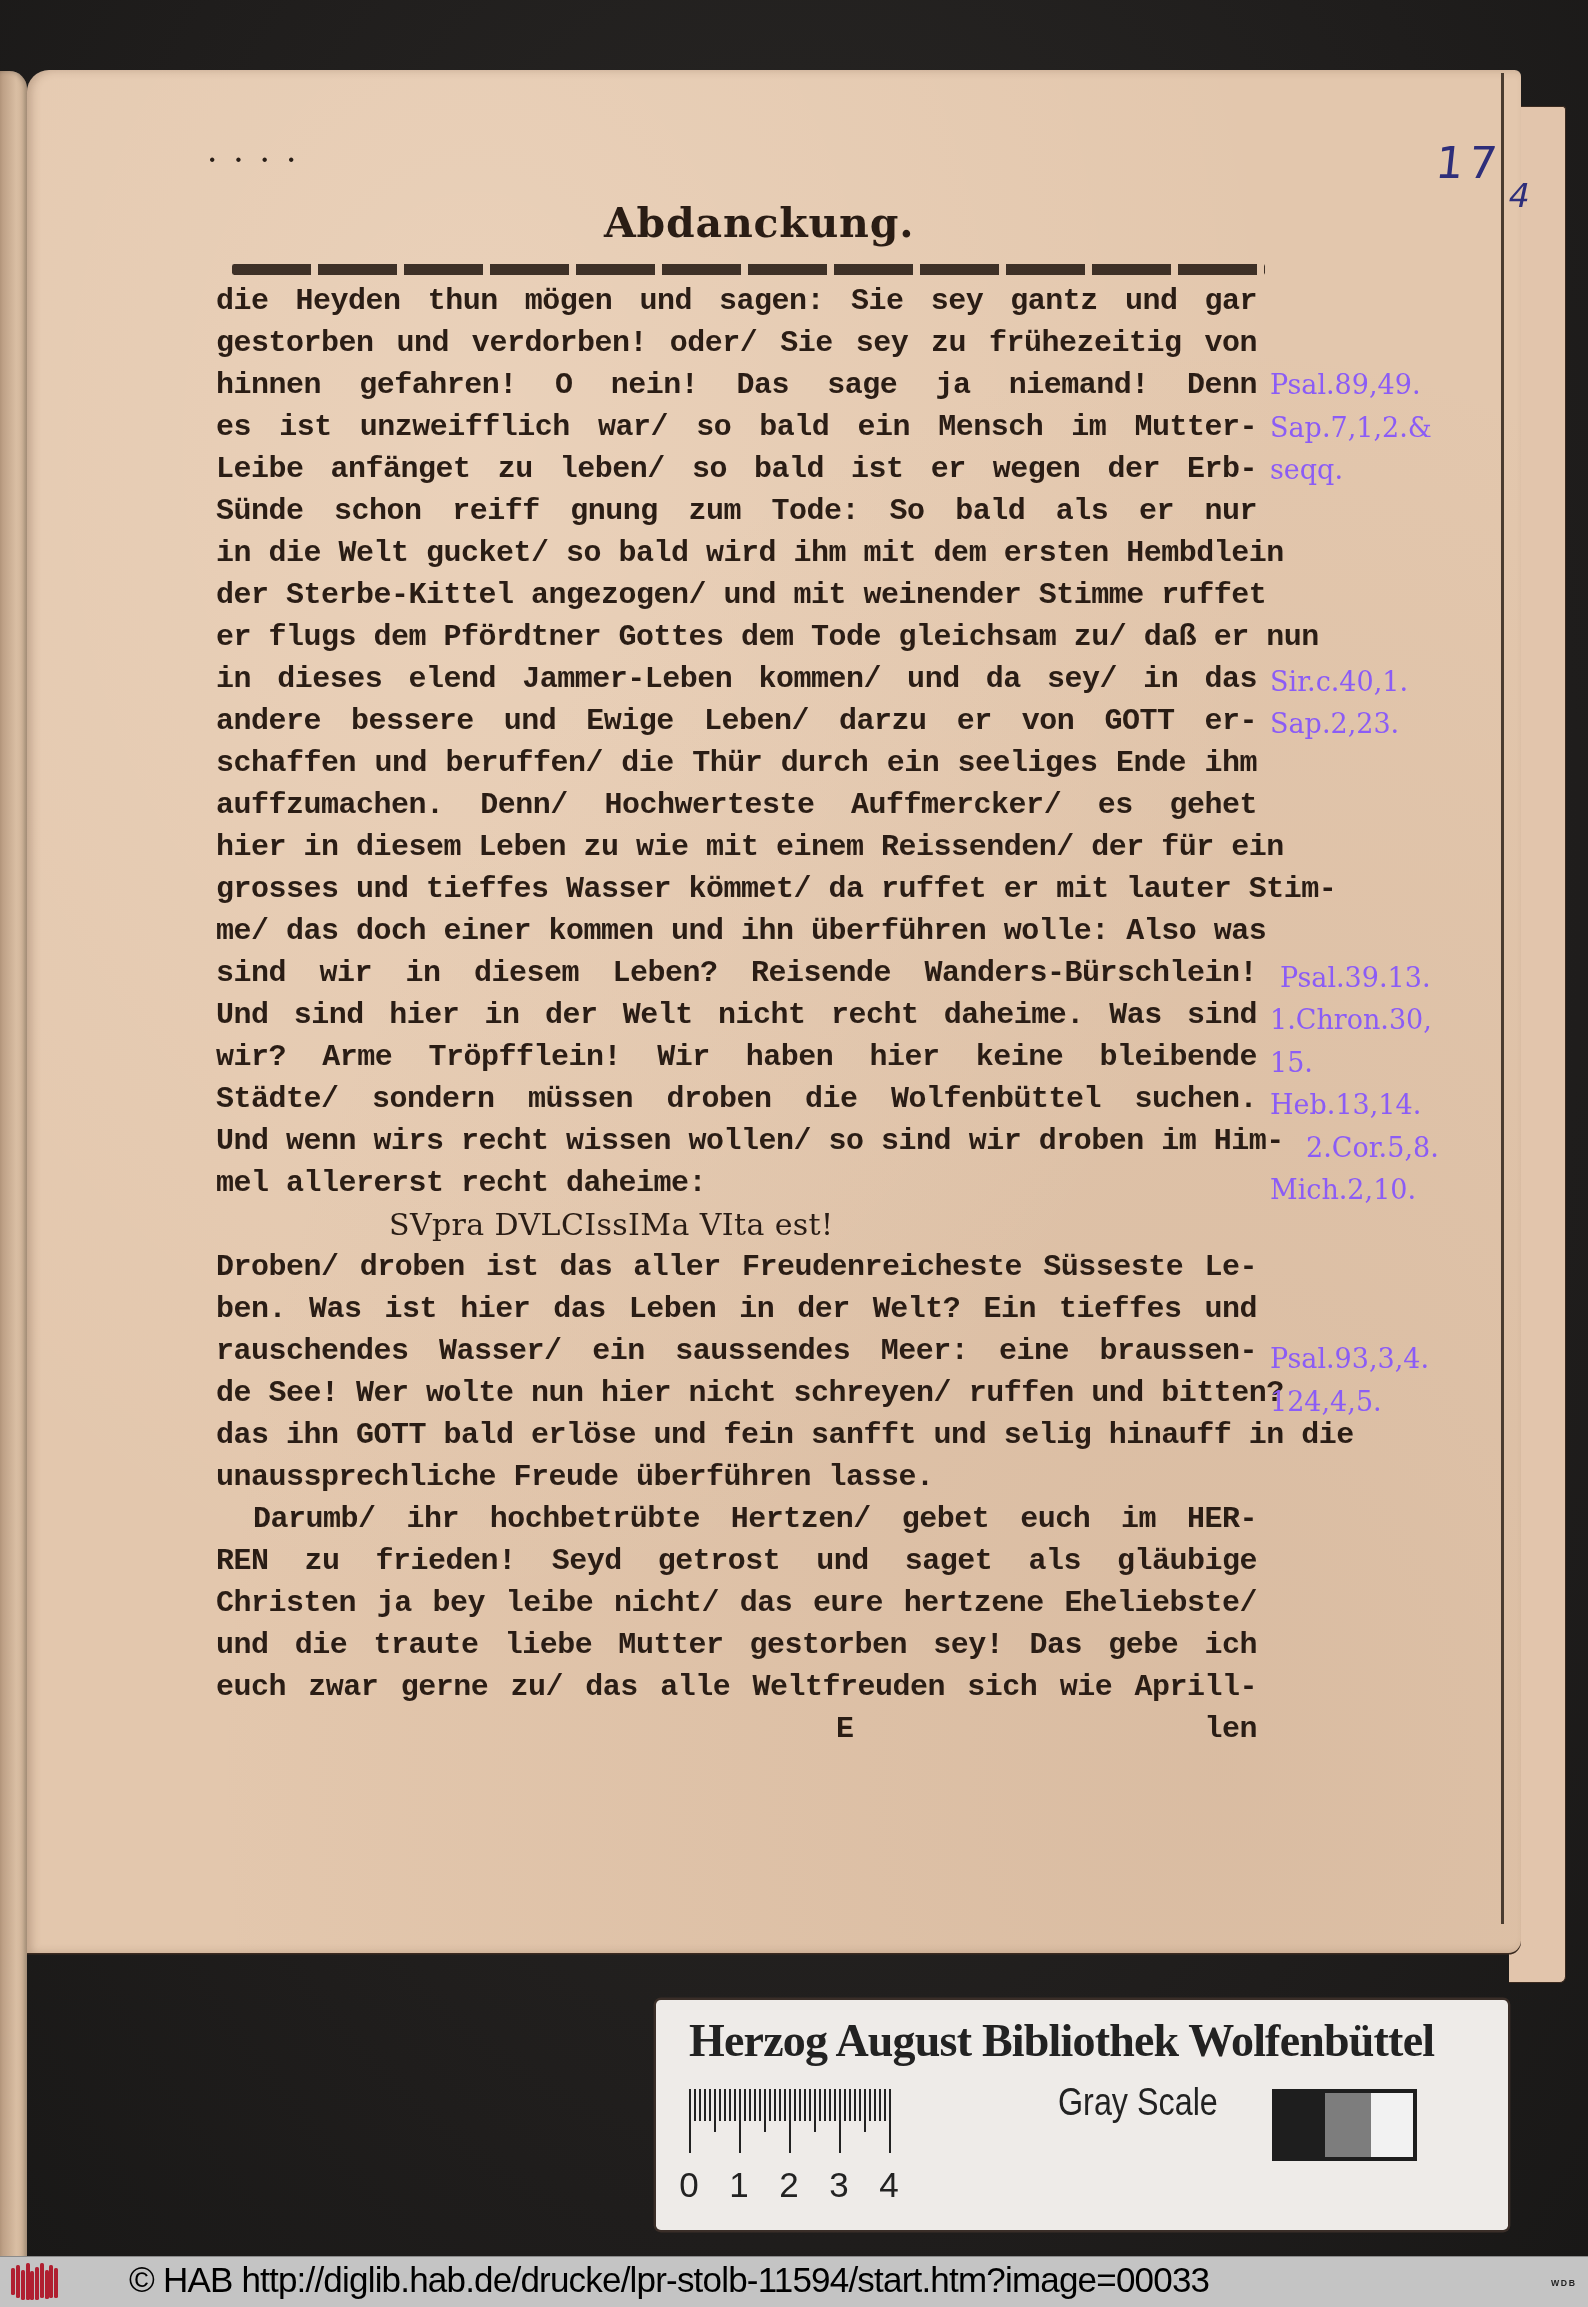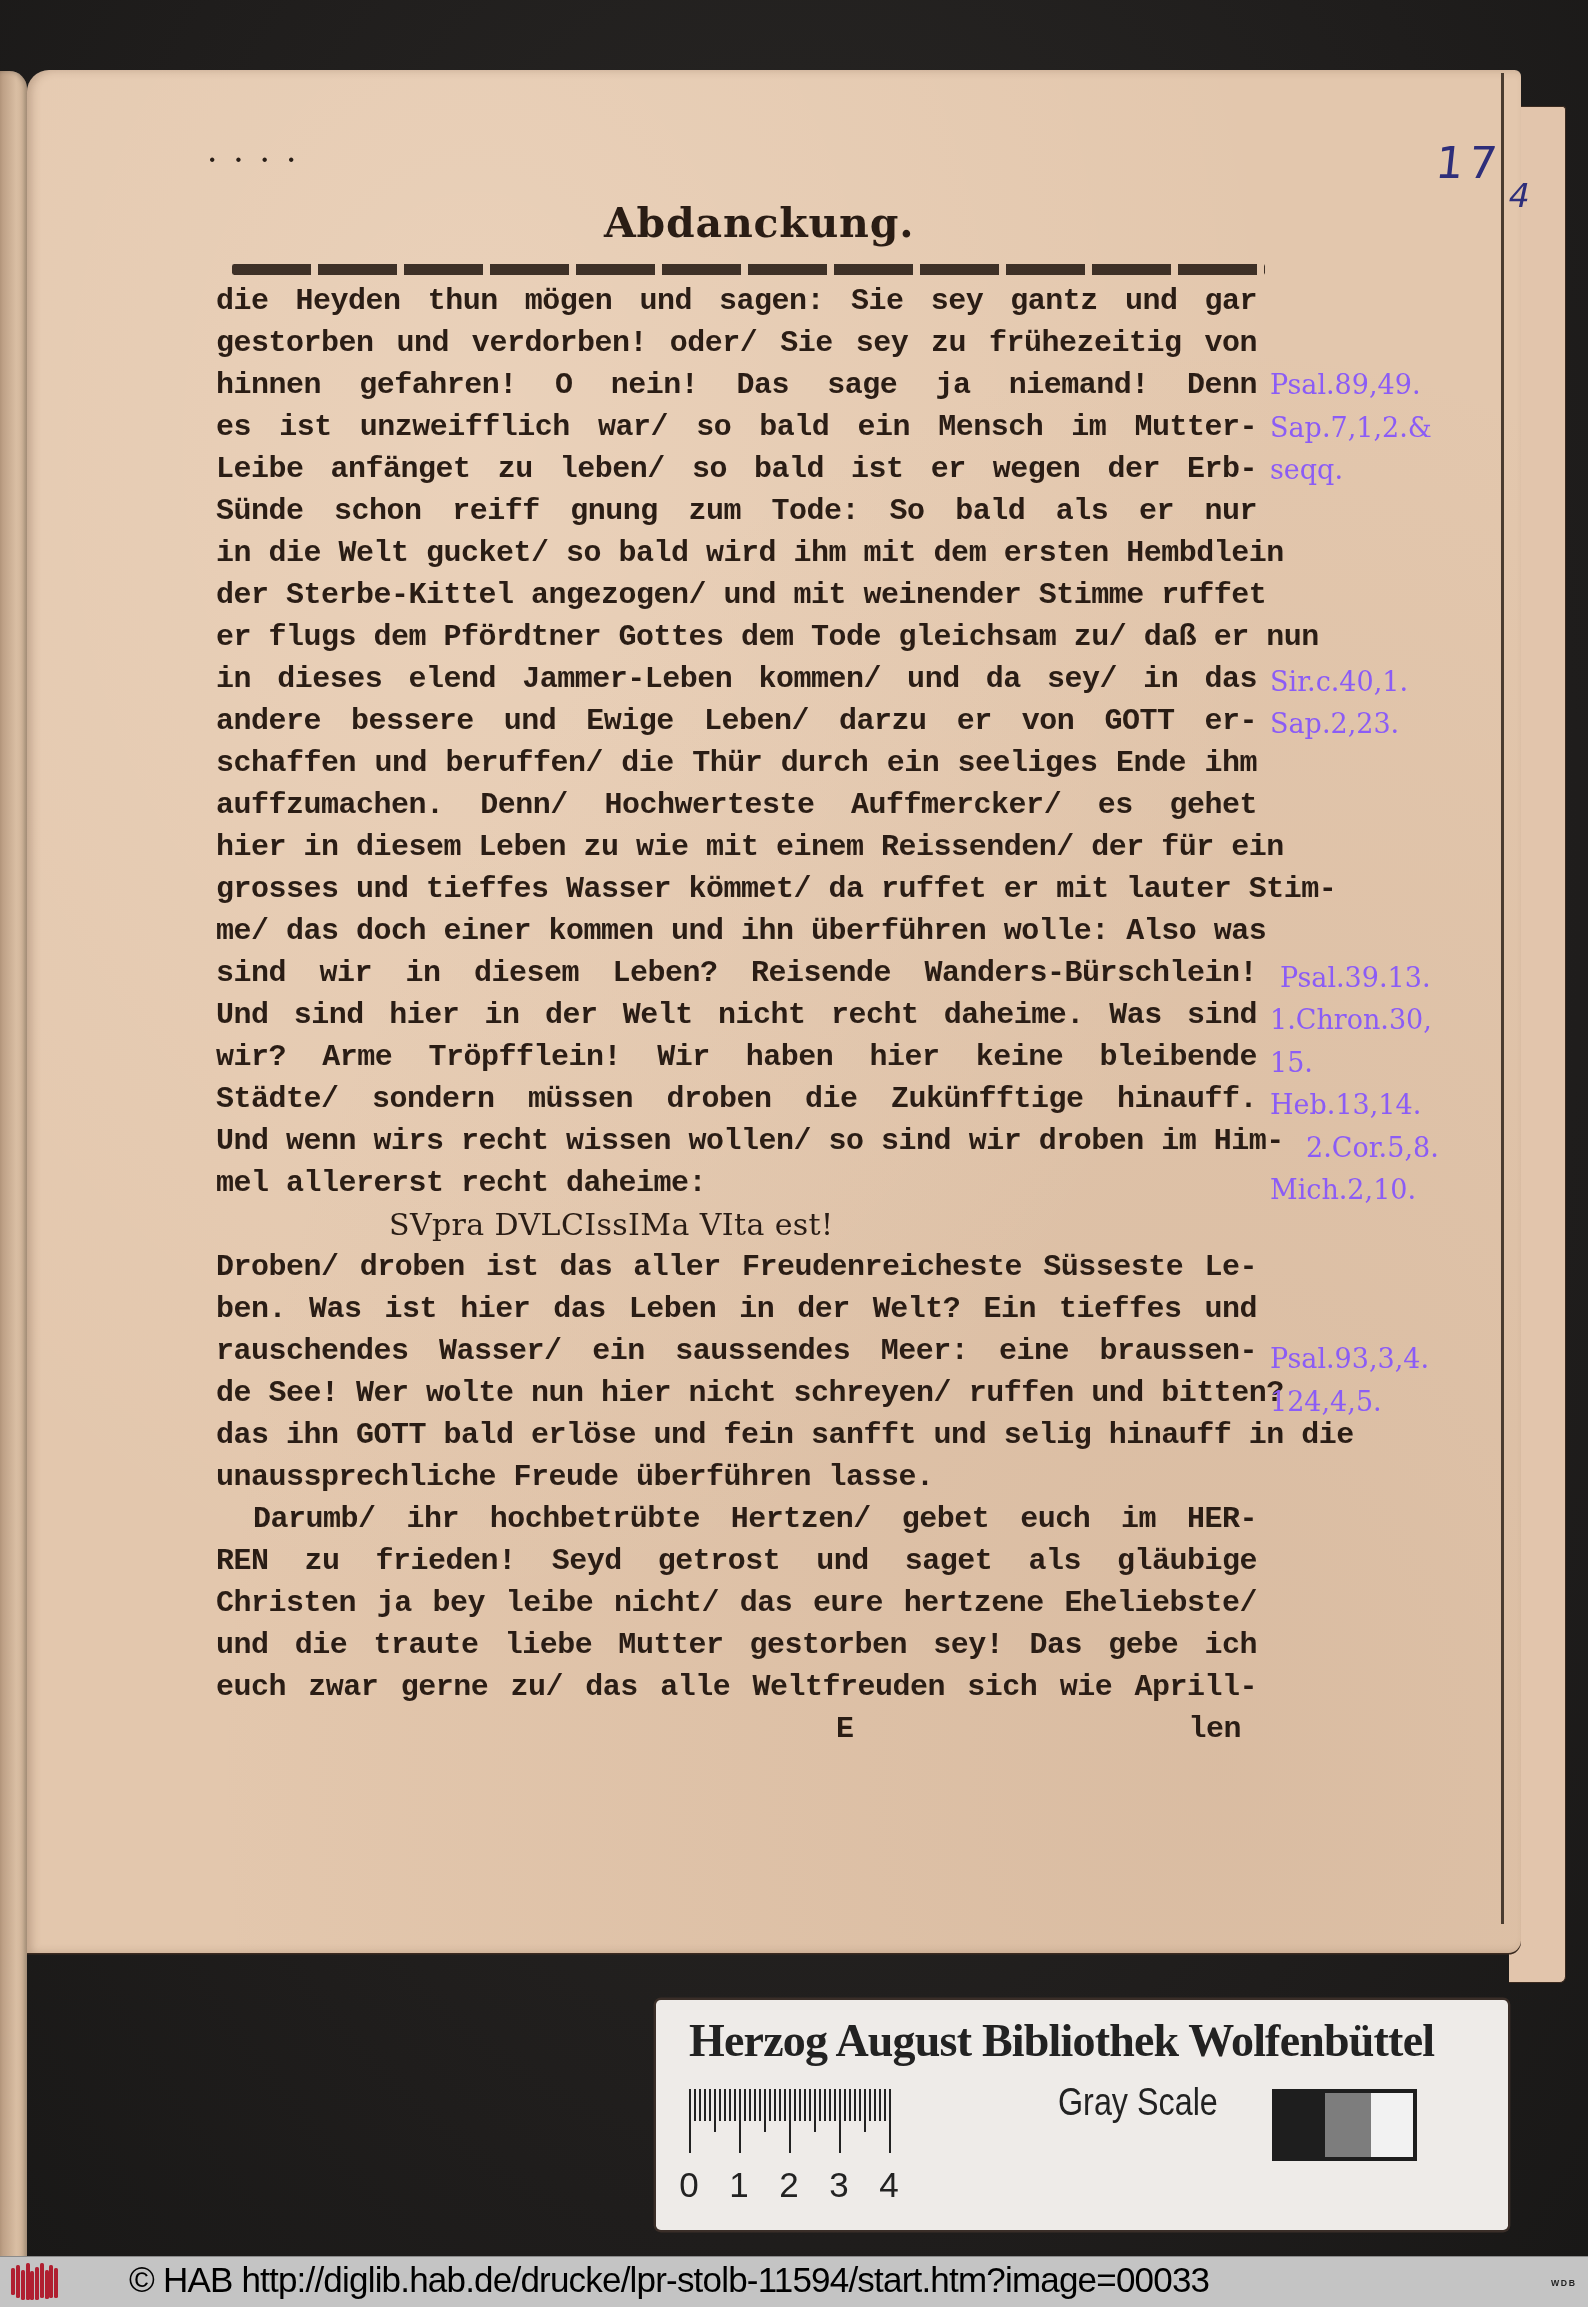--- a/index.html
+++ b/index.html
@@ -76,21 +76,21 @@
     letter-spacing: -0.5px;
   }
   .line.last { text-align-last: left; }
   .line.indent { padding-left: 37px; }
   .line.latin {
     font-weight: normal; font-family: "DejaVu Serif", serif; font-size: 30px;
     padding-left: 173px; text-align-last: left; letter-spacing: 0.4px;
   }
   .line.catch { text-align-last: left; position: relative; }
   .signature { position: absolute; left: 620px; }
-  .catchword { position: absolute; right: 16px; }
+  .catchword { position: absolute; right: 0; }
   .marginalia {
     position: absolute; left: 1270px; width: 230px;
     font-family: "DejaVu Serif", serif; font-size: 27px; color: #8b5cf6;
   }
   .marg-line { height: 42px; line-height: 42px; white-space: nowrap; }
 
   
   .card {
     position: absolute; left: 656px; top: 2000px; width: 852px; height: 230px;
     background: #eeebe8; border-radius: 4.8px;
@@ -166,21 +166,21 @@
     <div class="line">in dieses elend Jammer-Leben kommen/ und da sey/ in das</div>
     <div class="line">andere bessere und Ewige Leben/ darzu er von GOTT er-</div>
     <div class="line">schaffen und beruffen/ die Thür durch ein seeliges Ende ihm</div>
     <div class="line">auffzumachen. Denn/ Hochwerteste Auffmercker/ es gehet</div>
     <div class="line">hier in diesem Leben zu wie mit einem Reissenden/ der für ein</div>
     <div class="line">grosses und tieffes Wasser kömmet/ da ruffet er mit lauter Stim-</div>
     <div class="line">me/ das doch einer kommen und ihn überführen wolle: Also was</div>
     <div class="line">sind wir in diesem Leben? Reisende Wanders-Bürschlein!</div>
     <div class="line">Und sind hier in der Welt nicht recht daheime. Was sind</div>
     <div class="line">wir? Arme Tröpfflein! Wir haben hier keine bleibende</div>
-    <div class="line">Städte/ sondern müssen droben die Zukünfftige hinauff.</div>
+    <div class="line">Städte/ sondern müssen droben die Wolfenbüttel suchen.</div>
     <div class="line">Und wenn wirs recht wissen wollen/ so sind wir droben im Him-</div>
     <div class="line last">mel allererst recht daheime:</div>
     <div class="line latin">SVpra DVLCIssIMa VIta est!</div>
     <div class="line">Droben/ droben ist das aller Freudenreicheste Süsseste Le-</div>
     <div class="line">ben. Was ist hier das Leben in der Welt? Ein tieffes und</div>
     <div class="line">rauschendes Wasser/ ein saussendes Meer: eine braussen-</div>
     <div class="line">de See! Wer wolte nun hier nicht schreyen/ ruffen und bitten?</div>
     <div class="line">das ihn GOTT bald erlöse und fein sanfft und selig hinauff in die</div>
     <div class="line last">unaussprechliche Freude überführen lasse.</div>
     <div class="line indent">Darumb/ ihr hochbetrübte Hertzen/ gebet euch im HER-</div>

